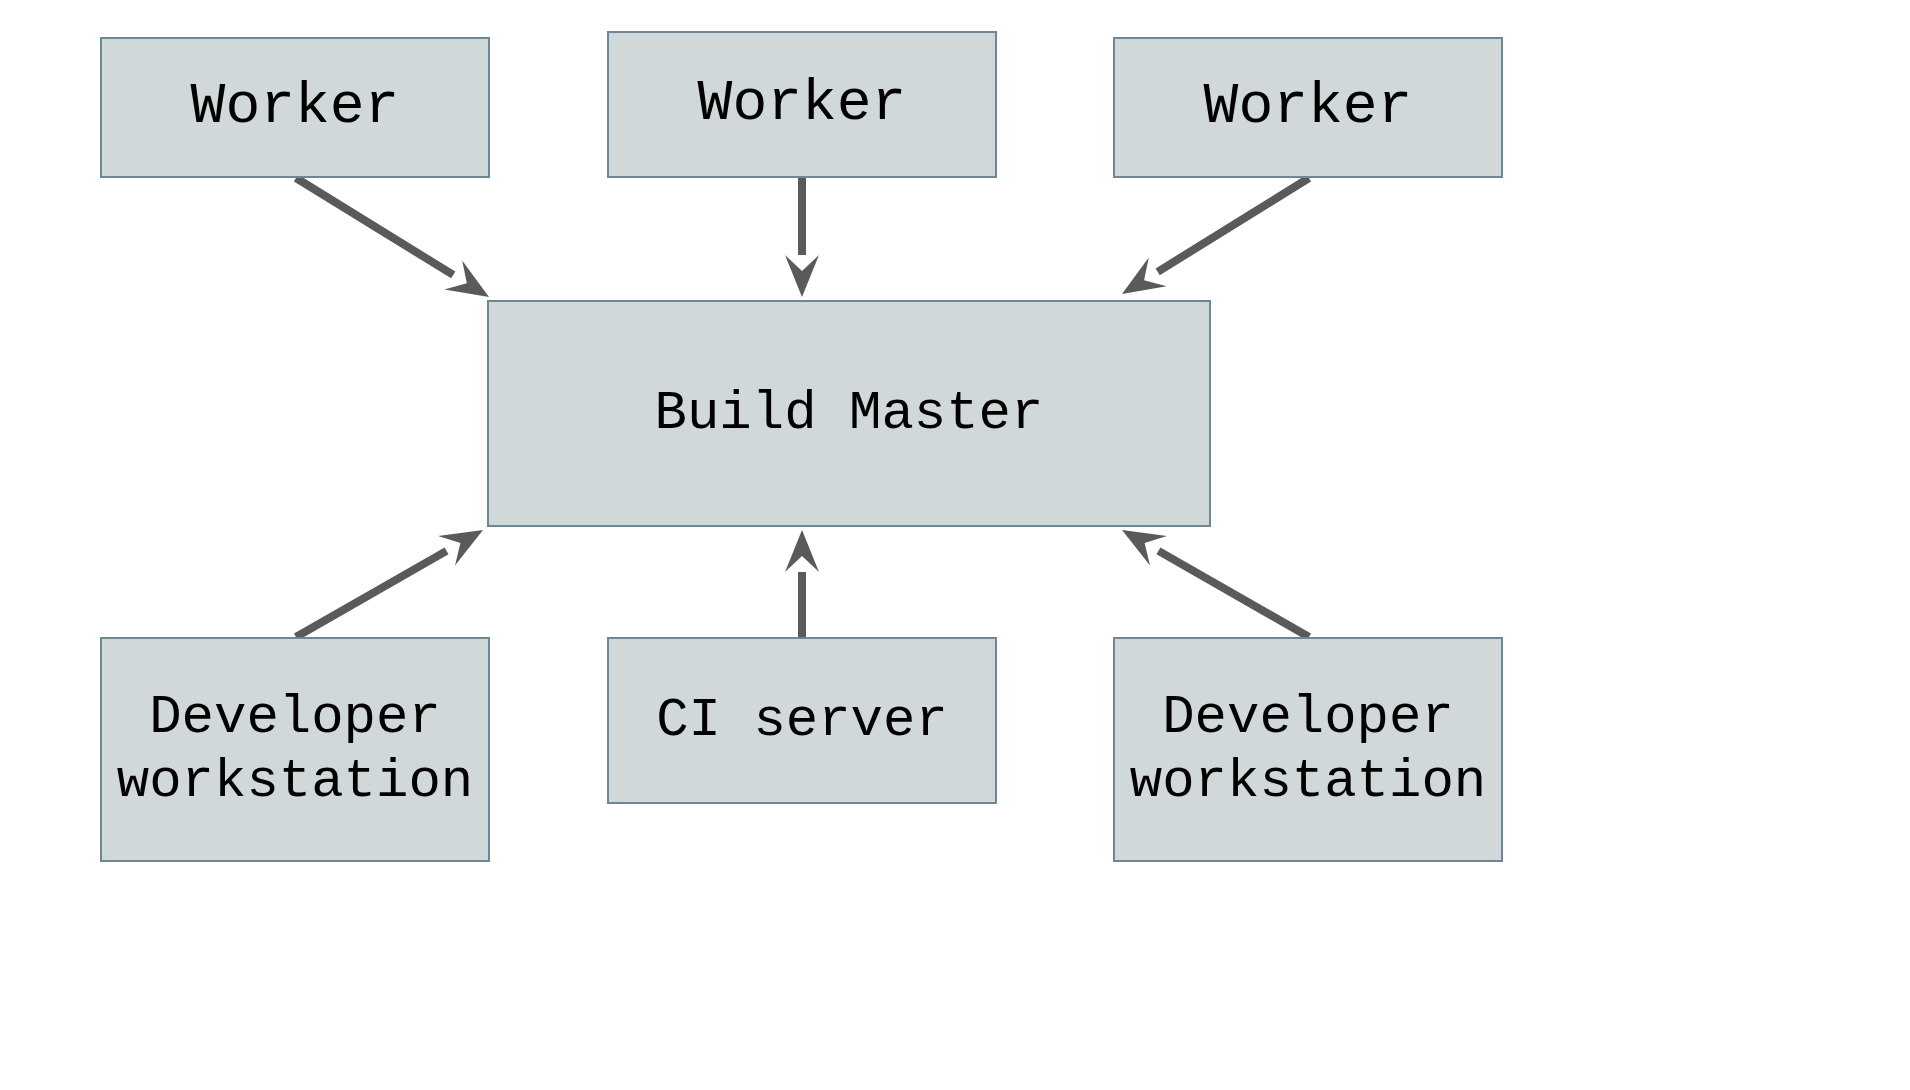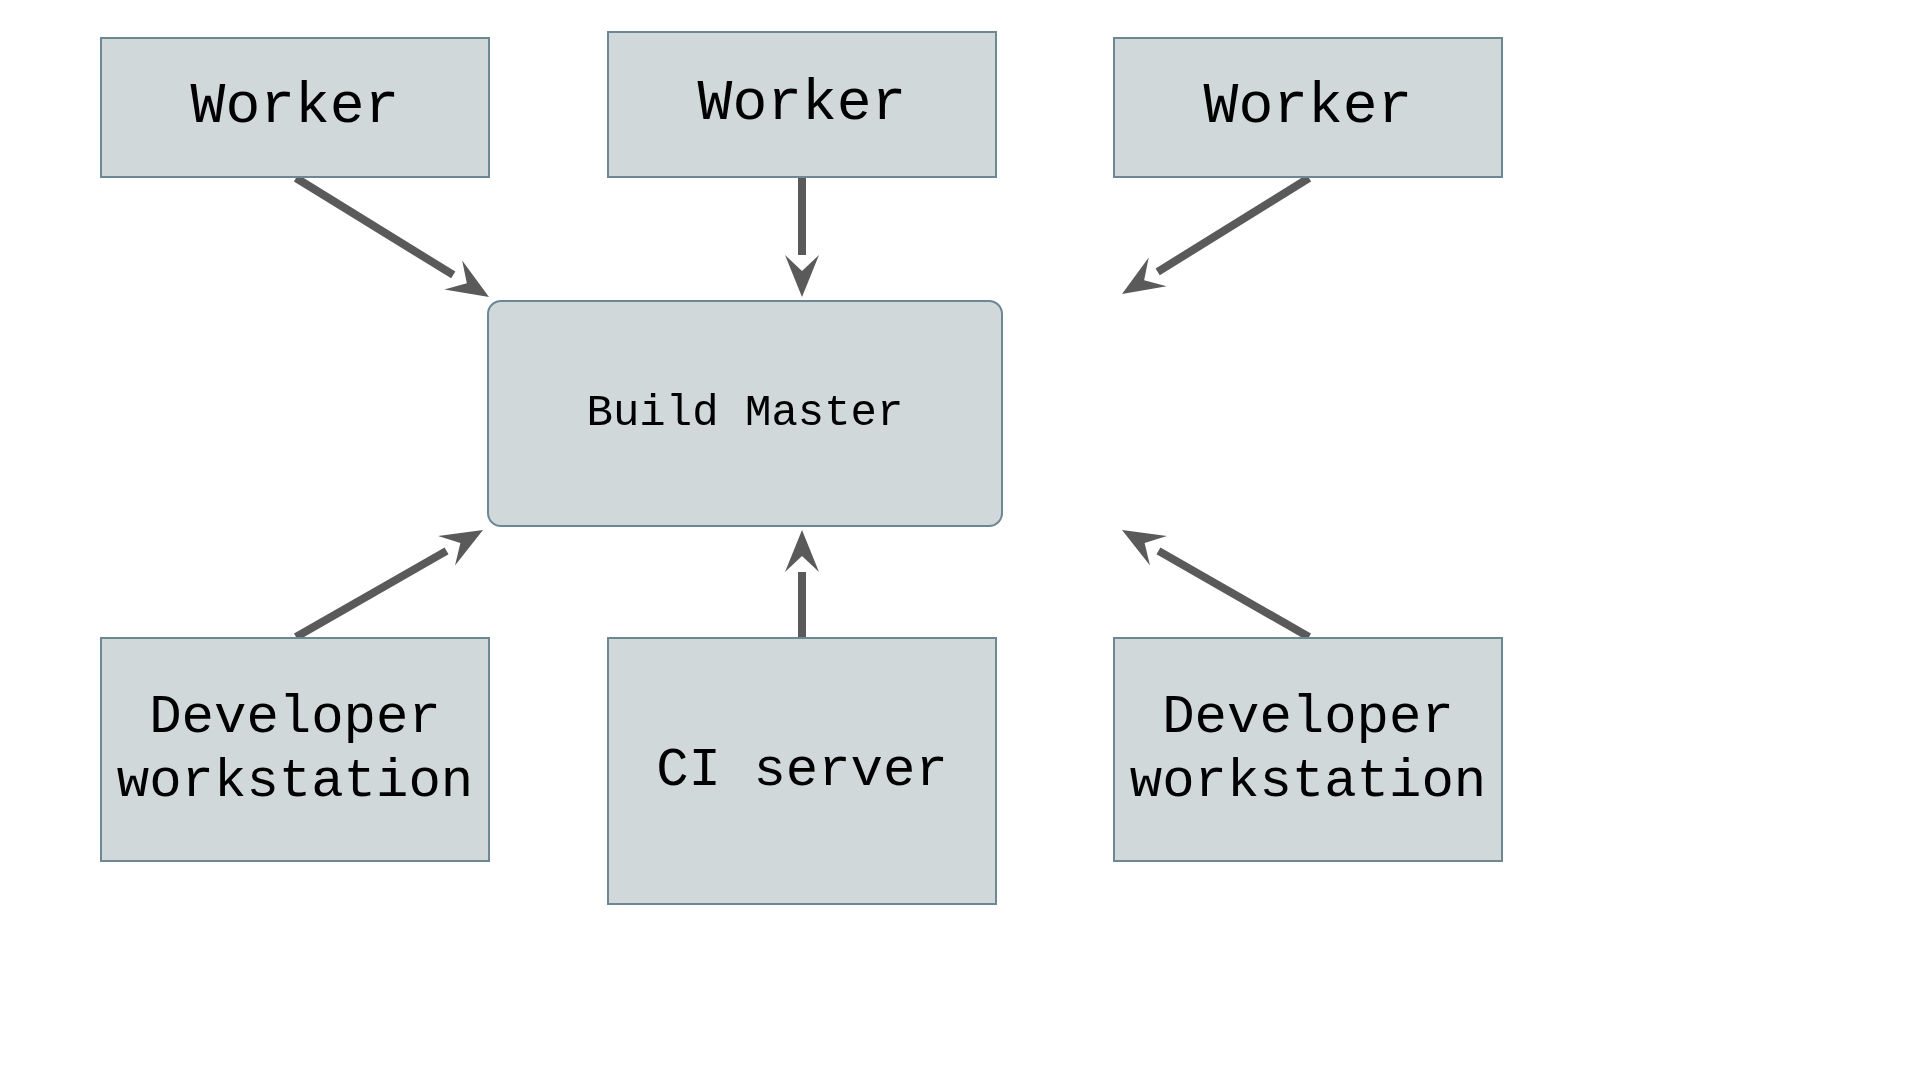--- a/index.html
+++ b/index.html
@@ -81,21 +81,21 @@
       <g>
         <path class="edge-path" d="M 1309 637 L 1158.4542094770857 550.8588257435731" stroke="#5a5a5a" stroke-width="8"></path>
         <path class="edge-head" d="M 1122 530 L 1166.897067516151 536.1035504790384 L 1144.6016098757932 542.9324719610154 L 1150.0113514380203 565.6141010081078 Z" fill="#5a5a5a"></path>
       </g>
     </svg>
 
   <div id="node-layer">
       <div class="node" style="left: 100px; top: 37px; width: 390px; height: 141px; background: rgb(208, 216, 218); border-color: rgb(109, 135, 149); color: rgb(0, 0, 0); font-size: 58px;"><span class="node-label">Worker</span></div>
       <div class="node" style="left: 607px; top: 31px; width: 390px; height: 147px; background: rgb(208, 216, 218); border-color: rgb(109, 135, 149); color: rgb(0, 0, 0); font-size: 58px;"><span class="node-label">Worker</span></div>
       <div class="node" style="left: 1113px; top: 37px; width: 390px; height: 141px; background: rgb(208, 216, 218); border-color: rgb(109, 135, 149); color: rgb(0, 0, 0); font-size: 58px;"><span class="node-label">Worker</span></div>
-      <div class="node" style="left: 487px; top: 300px; width: 516px; height: 227px; background: rgb(208, 216, 218); border-color: rgb(109, 135, 149); color: rgb(0, 0, 0); font-size: 44px; border-radius: 14px;"><span class="node-label">Build Master</span></div>
+      <div class="node" style="left: 487px; top: 300px; width: 724px; height: 227px; background: rgb(208, 216, 218); border-color: rgb(109, 135, 149); color: rgb(0, 0, 0); font-size: 54px;"><span class="node-label">Build Master</span></div>
       <div class="node" style="left: 100px; top: 637px; width: 390px; height: 225px; background: rgb(208, 216, 218); border-color: rgb(109, 135, 149); color: rgb(0, 0, 0); font-size: 54px;"><span class="node-label">Developer
 workstation</span></div>
-      <div class="node" style="left: 607px; top: 637px; width: 390px; height: 268px; background: rgb(208, 216, 218); border-color: rgb(109, 135, 149); color: rgb(0, 0, 0); font-size: 54px;"><span class="node-label">CI server</span></div>
+      <div class="node" style="left: 607px; top: 637px; width: 390px; height: 167px; background: rgb(208, 216, 218); border-color: rgb(109, 135, 149); color: rgb(0, 0, 0); font-size: 54px;"><span class="node-label">CI server</span></div>
       <div class="node" style="left: 1113px; top: 637px; width: 390px; height: 225px; background: rgb(208, 216, 218); border-color: rgb(109, 135, 149); color: rgb(0, 0, 0); font-size: 54px;"><span class="node-label">Developer
 workstation</span></div>
     </div>
 
 </div>
 
 </body></html>

